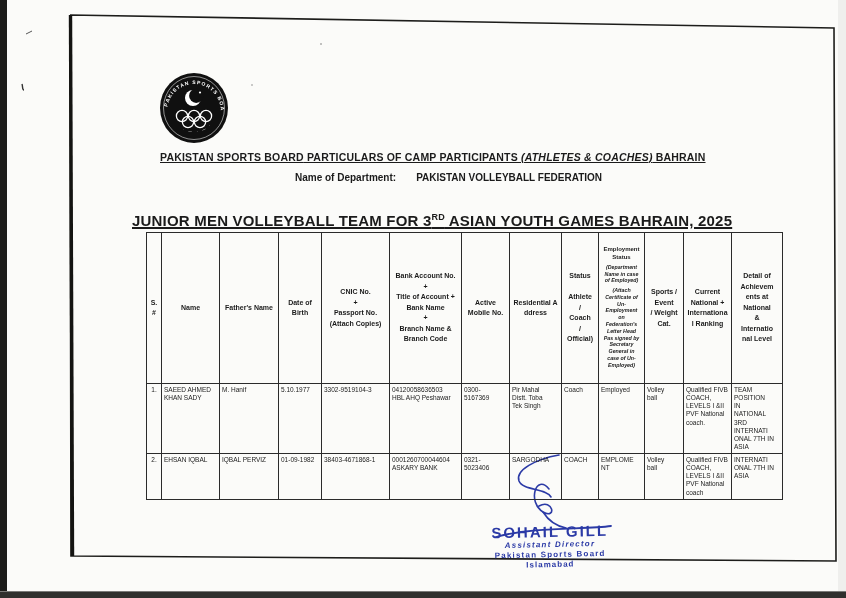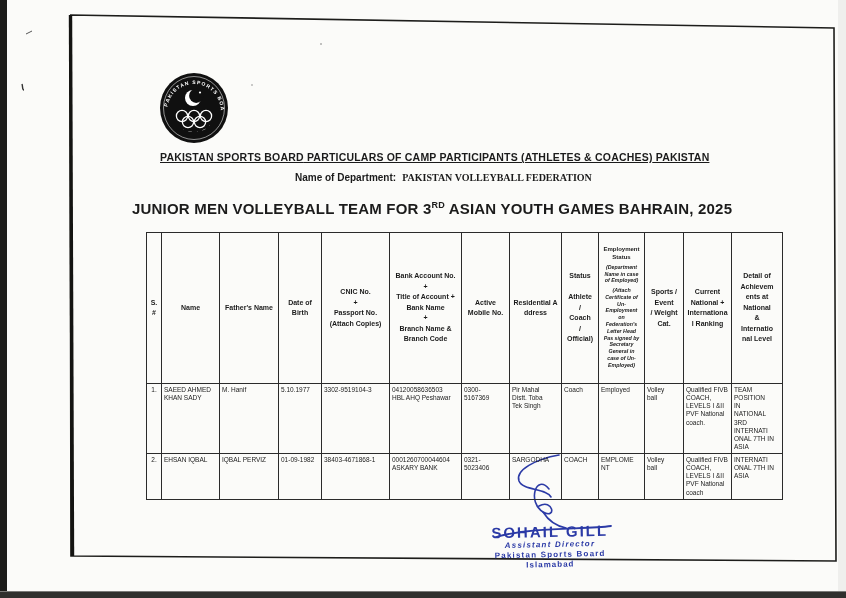--- a/index.html
+++ b/index.html
@@ -12,24 +12,24 @@
     overflow: hidden;
   }
   .scan-strip-left { position:absolute; left:0; top:0; width:7px; height:598px; background:#1c1c1a; }
   .scan-strip-bottom { position:absolute; left:0; bottom:0; width:846px; height:7px; background:#30302e; border-top:1px solid #7a7a78; }
   .scan-strip-right { position:absolute; right:0; top:0; width:8px; height:592px; background:#efefed; }
   .overlay-svg { position:absolute; left:0; top:0; width:846px; height:598px; pointer-events:none; }
 
   .logo-wrap { position:absolute; left:158px; top:71px; width:72px; height:74px; }
 
   .hdr-line1 { position:absolute; left:160px; top:151px; font-size:10.5px; font-weight:bold; letter-spacing:.2px; text-decoration:underline; white-space:nowrap; }
-  .hdr-line1 .italic { }
+  .hdr-line1 .italic { font-style:italic; }
   .federation-line { position:absolute; left:295px; top:172px; font-size:10px; font-weight:bold; white-space:nowrap; }
-  .federation-line .value { margin-left:6px;font-family:Liberation Serif, serif; }
-  .doc-title { position:absolute; left:132px; top:200px; font-size:15px; font-weight:bold; text-decoration-thickness:1.5px; white-space:nowrap; letter-spacing:.2px; }
+  .federation-line .value { margin-left:20px; }
+  .doc-title { position:absolute; left:132px; top:212px; font-size:15px; font-weight:bold; text-decoration:underline; text-decoration-thickness:1.5px; white-space:nowrap; letter-spacing:.2px; }
   .doc-title sup { font-size:9px; }
 
   table.proforma {
     position:absolute; left:146px; top:232px;
     border-collapse:collapse; table-layout:fixed;
     width:636px;
   }
   table.proforma td {
     border:1px solid #2b2b2b;
     padding:2px 2px;
@@ -102,21 +102,21 @@
       <circle cx="24" cy="45" r="5.6"></circle>
       <circle cx="36" cy="45" r="5.6"></circle>
       <circle cx="48" cy="45" r="5.6"></circle>
       <circle cx="30" cy="51" r="5.6"></circle>
       <circle cx="42" cy="51" r="5.6"></circle>
     </g>
   </svg>
 </div>
 
 <div class="hdr-line1">
-  <span>PAKISTAN SPORTS BOARD</span><span> PARTICULARS OF CAMP PARTICIPANTS </span><span class="italic">(ATHLETES &amp; COACHES)</span><span> PAKISTAN</span>
+  <span>PAKISTAN SPORTS BOARD</span><span> PARTICULARS OF CAMP PARTICIPANTS </span><span class="italic">(ATHLETES &amp; COACHES)</span><span> BAHRAIN</span>
 </div>
 
 <div class="federation-line">
   <span>Name of Department:</span><span class="value">PAKISTAN VOLLEYBALL FEDERATION</span>
 </div>
 
 <div class="doc-title">
   <span>JUNIOR MEN VOLLEYBALL TEAM FOR 3</span><sup>RD</sup><span> ASIAN YOUTH GAMES BAHRAIN, 2025</span>
 </div>
 

